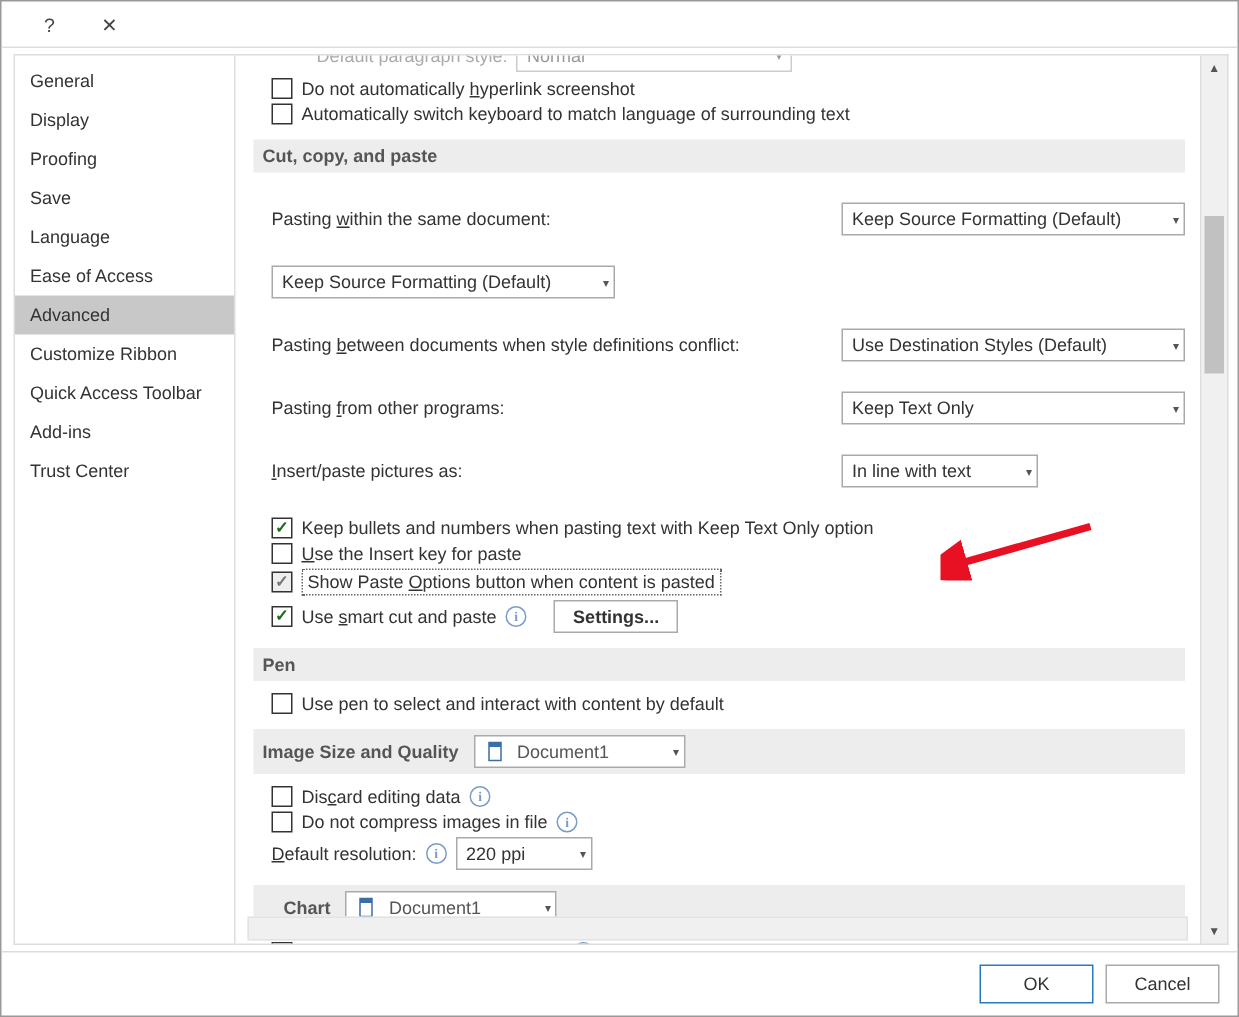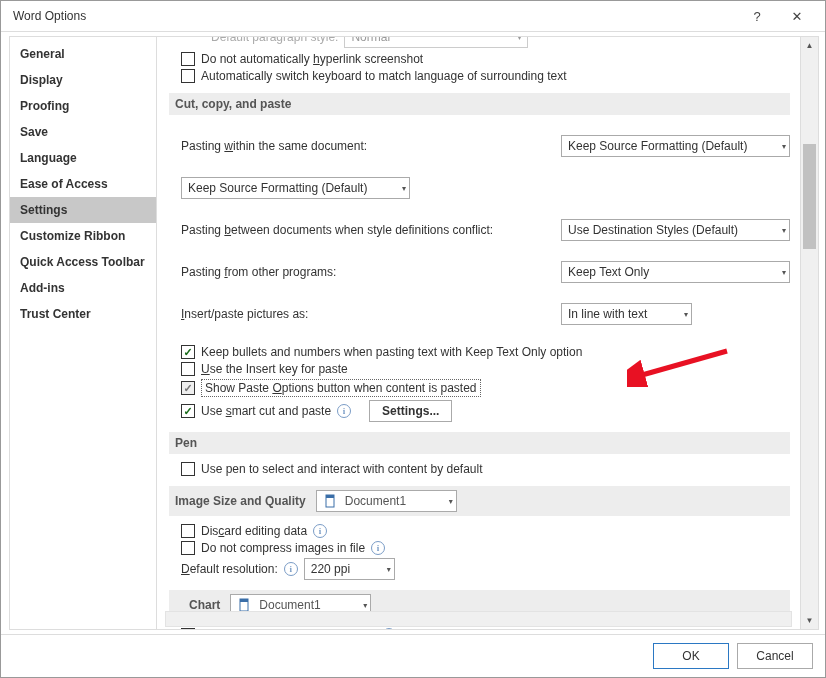--- a/index.html
+++ b/index.html
@@ -44,21 +44,20 @@
     flex: 1;
     min-height: 0;
   }
   .sidebar {
     width: 148px;
     border-right: 1px solid #ddd;
     padding: 4px 0;
     box-sizing: border-box;
     margin: 4px 0 4px 8px;
     border: 1px solid #ddd;
-    font-weight: bold;
   }
   .sidebar .nav-item {
     padding: 6px 10px;
     cursor: default;
   }
   .sidebar .nav-item.selected {
     background: #c8c8c8;
   }
   .content-wrap {
     flex: 1;
@@ -206,34 +205,33 @@
     height:14px;
     border:1px solid #e3e3e3;
     background:#f0f0f0;
   }
 </style>
 </head>
 <body>
 
 <div class="window">
   <div class="titlebar">
-    <span class="title">Word Options</span>
     <div class="tb-btn">?</div>
     <div class="tb-btn">✕</div>
   </div>
 
   <div class="body">
     <div class="sidebar">
       <div class="nav-item">General</div>
       <div class="nav-item">Display</div>
       <div class="nav-item">Proofing</div>
       <div class="nav-item">Save</div>
       <div class="nav-item">Language</div>
       <div class="nav-item">Ease of Access</div>
-      <div class="nav-item selected">Settings</div>
+      <div class="nav-item selected">Advanced</div>
       <div class="nav-item">Customize Ribbon</div>
       <div class="nav-item">Quick Access Toolbar</div>
       <div class="nav-item">Add-ins</div>
       <div class="nav-item">Trust Center</div>
     </div>
 
     <div class="content-wrap">
       <div class="content">
 
         <div class="top-partial" style="color:#aaa; overflow:hidden; height:14px;">

